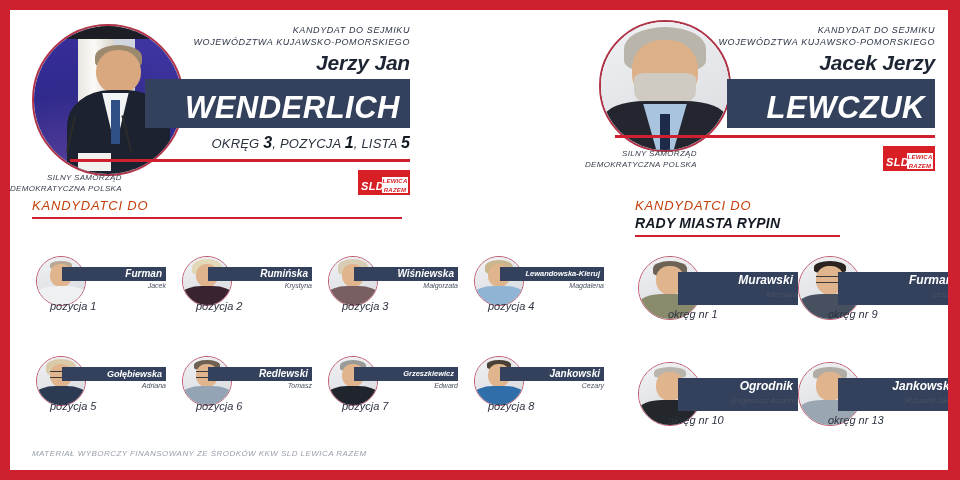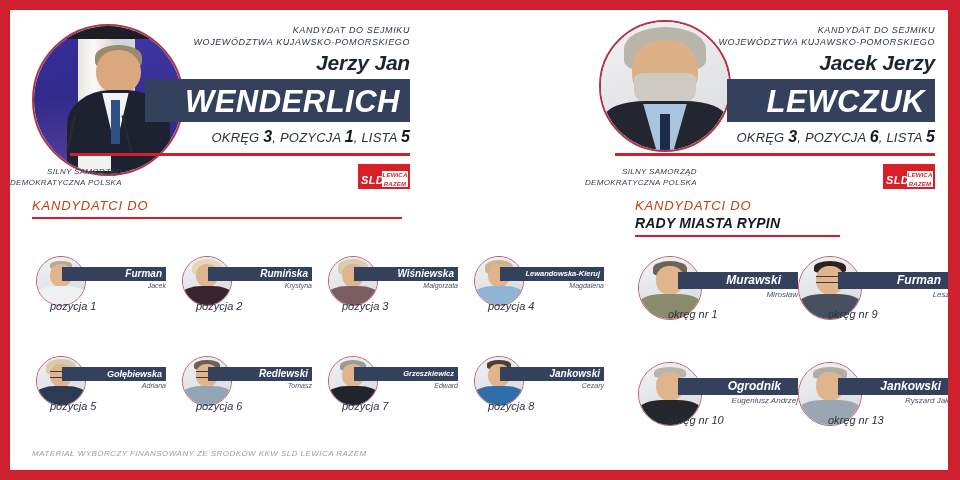--- a/index.html
+++ b/index.html
@@ -71,21 +71,21 @@
   .ph-b .tie{position:absolute;left:46%;top:72%;width:8%;height:28%;background:#1d2b48;}
 
   .hero-txt{position:absolute;text-align:right;}
   .hero-left .hero-txt{left:0;top:14px;width:400px;}
   .hero-right .hero-txt{left:0;top:14px;width:350px;}
   .kand-line{font-size:9px;letter-spacing:.6px;color:#2c3445;line-height:12px;}
   .first-name{font-size:21px;font-weight:bold;color:#1d2533;margin-top:3px;letter-spacing:-.2px;}
   .surname-bar{
     margin-top:4px;background:#33415c;color:#fff;
     font-size:31px;font-weight:bold;letter-spacing:.5px;
-    padding:6px 10px 4px 40px;display:inline-block;line-height:33px;
+    padding:12px 10px 4px 40px;display:inline-block;line-height:33px;
   }
   .okreg{font-size:13px;color:#2a3240;margin-top:6px;letter-spacing:.2px;}
   .okreg b{font-size:16px;color:#141a24;}
   .hero-rule{height:3px;background:#cf2030;margin-top:7px;}
   .hero-left .hero-rule{margin-left:60px;}
   .hero-right .hero-rule{margin-left:30px;}
   .slogan-row{display:flex;align-items:center;justify-content:space-between;gap:9px;margin-top:8px;}
   .slogan{font-size:8px;color:#3a4150;line-height:11px;letter-spacing:.3px;text-align:right;}
   .sld-logo{width:52px;height:25px;background:#d81f26;position:relative;flex:0 0 auto;}
   .sld-logo .sld{position:absolute;left:3px;bottom:3px;color:#fff;font-weight:bold;
@@ -113,22 +113,22 @@
 
   .cand{position:relative;}
   .c-photo{position:absolute;left:8px;top:0;border-radius:50%;overflow:hidden;
     border:1.5px solid #c0556b;background:#e3e6ea;}
   .grid-left .c-photo{width:48px;height:48px;}
   .grid-right .c-photo{width:62px;height:62px;}
   .namebar{position:absolute;background:#33415c;color:#fff;text-align:right;
     font-weight:bold;box-sizing:border-box;}
   .grid-left .namebar{left:34px;top:11px;width:104px;height:14px;
     font-size:10px;line-height:14px;padding-right:4px;}
-  .grid-right .namebar{left:48px;top:16px;width:120px;height:17px;
-    font-size:12px;line-height:17px;padding-right:17px;}
+  .grid-right .namebar{left:48px;top:16px;width:120px;height:33px;
+    font-size:12px;line-height:17px;padding-right:5px;}
   .fname{position:absolute;text-align:right;color:#4a5161;}
   .grid-left .fname{left:34px;top:26px;width:104px;font-size:7px;padding-right:4px;}
   .grid-right .fname{left:48px;top:34px;width:120px;font-size:8px;padding-right:5px;}
   .pos{position:absolute;color:#2c3240;}
   .grid-left .pos{left:22px;top:44px;font-size:11px;}
   .grid-right .pos{left:38px;top:52px;font-size:11px;}
 
   
   .p{position:absolute;inset:0;}
   .p .bg{position:absolute;inset:0;}
@@ -207,28 +207,20 @@
         <div class="jacket"></div>
         <div class="shirt"></div>
         <div class="tie"></div>
       </div>
     </div>
     <div class="hero-txt">
       <div class="kand-line">KANDYDAT DO SEJMIKU</div>
       <div class="kand-line">WOJEWÓDZTWA KUJAWSKO-POMORSKIEGO</div>
       <div class="first-name">Jacek Jerzy</div>
       <div><span class="surname-bar">LEWCZUK</span></div>
-      <div class="okreg">
-        <span>OKRĘG</span>
-        <b>3</b>,
-        <span>POZYCJA</span>
-        <b>6</b>,
-        <span>LISTA</span>
-        <b>5</b>
-      </div>
       <div class="hero-rule"></div>
       <div class="slogan-row">
         <div class="slogan">
           <div>SILNY SAMORZĄD</div>
           <div>DEMOKRATYCZNA POLSKA</div>
         </div>
         <div class="sld-logo">
           <div class="sld">SLD</div>
           <div class="box">
             <span>LEWICA</span>

